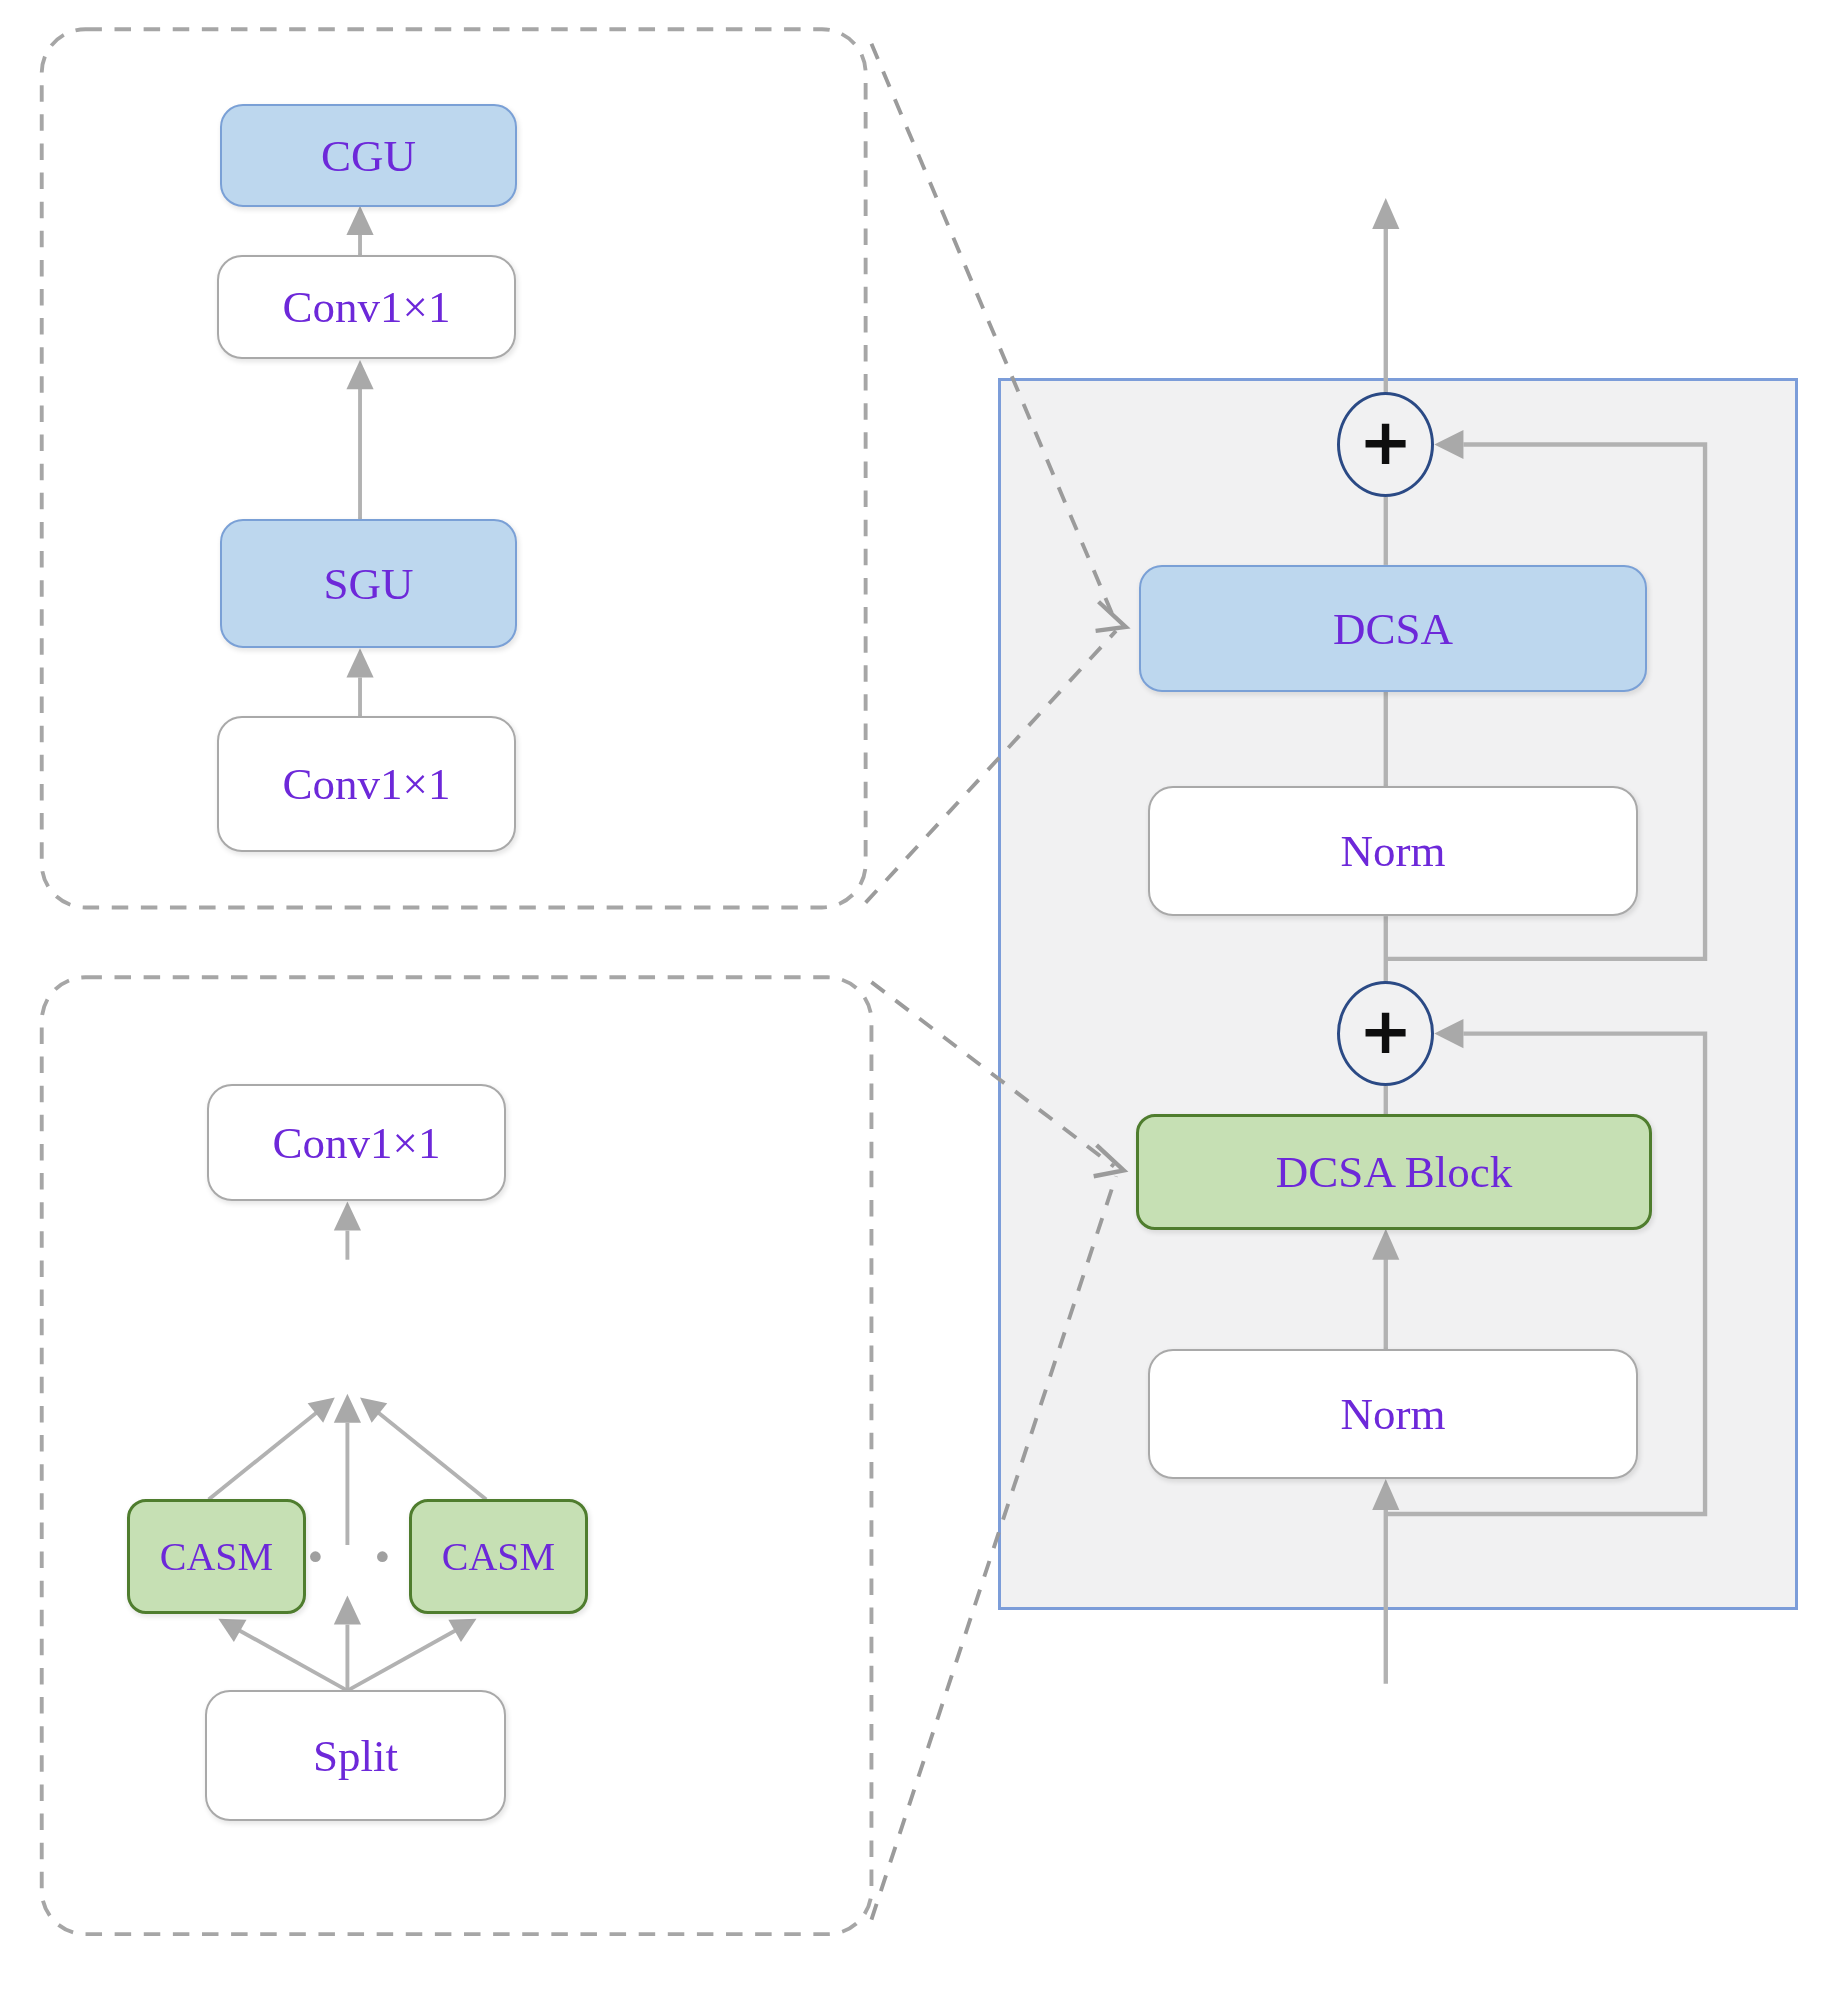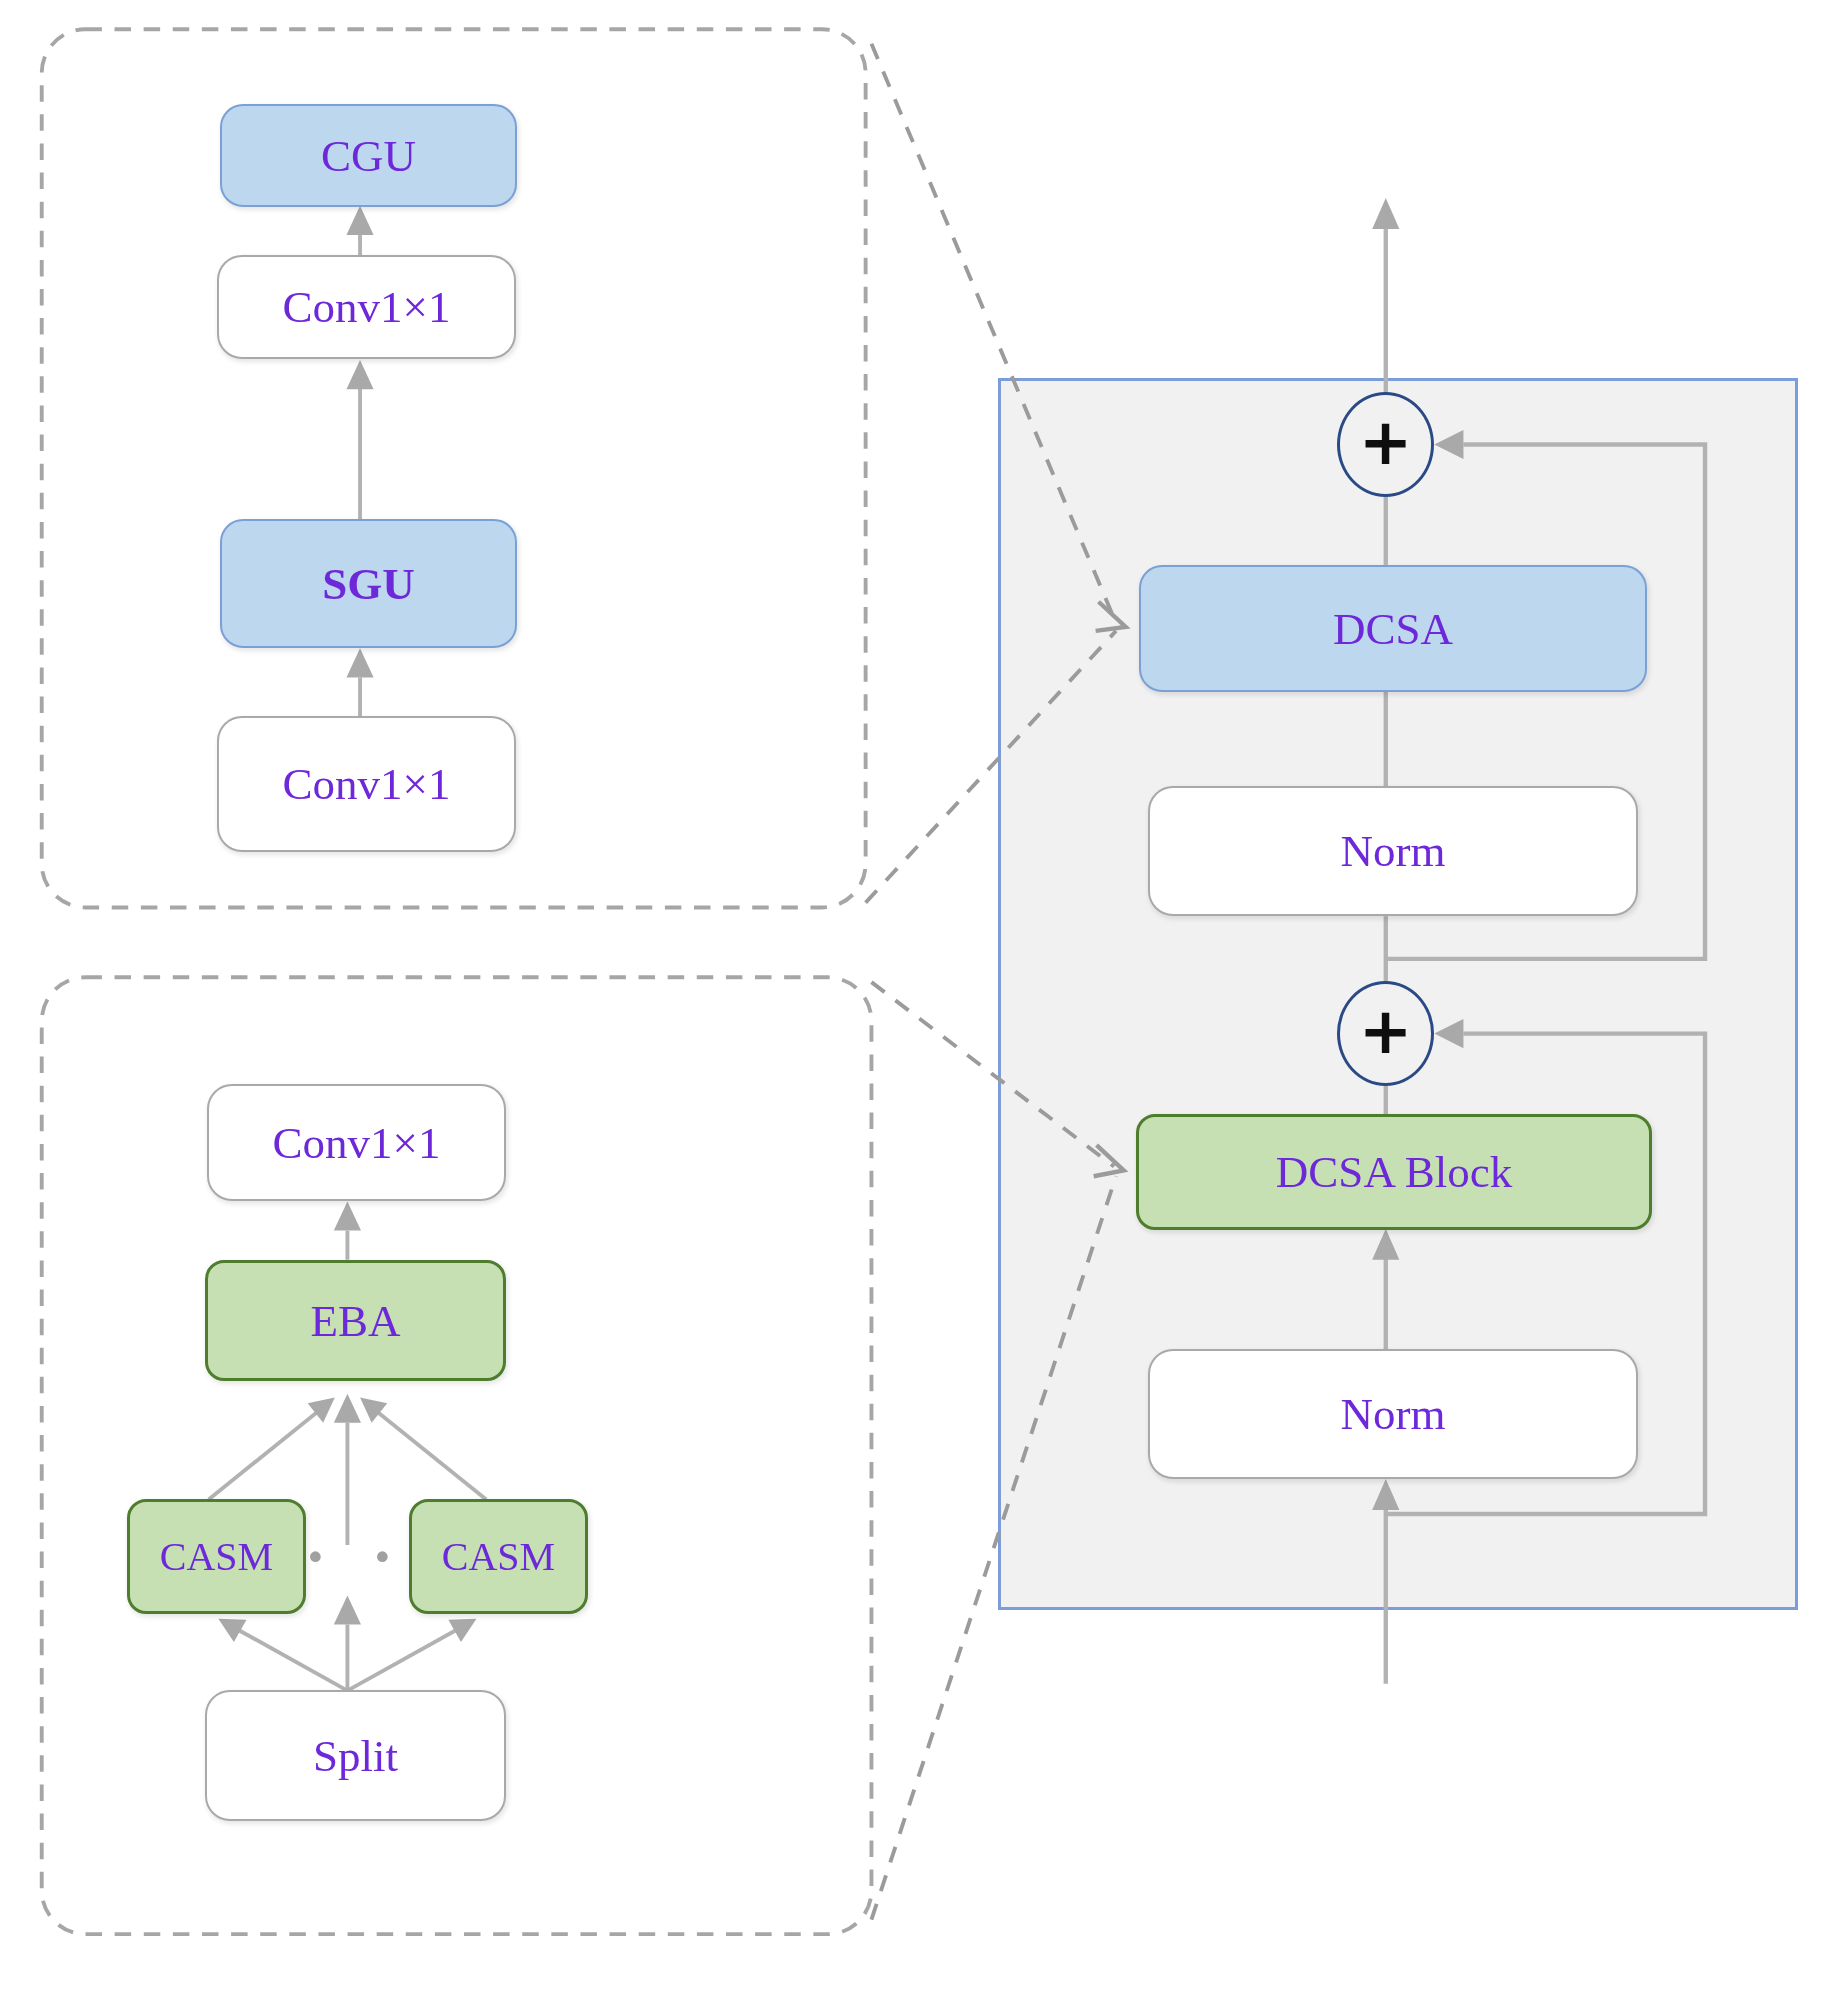--- a/index.html
+++ b/index.html
@@ -126,25 +126,24 @@
         <path d="M1478 458 L1508 443 L1508 473 Z"></path>
         <path d="M1478 1065 L1508 1050 L1508 1080 Z"></path>
         <path d="M1428 1266 L1414 1298 L1442 1298 Z"></path>
         <path d="M1428 1524 L1414 1556 L1442 1556 Z"></path>
       </g>
     </g>
   </svg>
 
   <div class="node blue" style="left:212px;top:104px;width:297px;height:103px;">CGU</div>
   <div class="node" style="left:209px;top:255px;width:299px;height:104px;">Conv1×1</div>
-  <div class="node blue" style="left:212px;top:519px;width:297px;height:129px;font-weight:bold;">SGU</div>
+  <div class="node blue" style="left:212px;top:519px;width:297px;height:129px;">SGU</div>
   <div class="node" style="left:209px;top:716px;width:299px;height:136px;">Conv1×1</div>
 
   <div class="node" style="left:199px;top:1084px;width:299px;height:117px;">Conv1×1</div>
-  <div class="node green" style="left:197px;top:1260px;width:301px;height:121px;">EBA</div>
   <div class="node green small" style="left:119px;top:1499px;width:179px;height:115px;">CASM</div>
   <div class="node green small" style="left:401px;top:1499px;width:179px;height:115px;">CASM</div>
   <div class="node" style="left:197px;top:1690px;width:301px;height:131px;text-align:right;">Split</div>
 
   <div class="node blue" style="left:1131px;top:565px;width:508px;height:127px;">DCSA</div>
   <div class="node" style="left:1140px;top:786px;width:490px;height:130px;">Norm</div>
   <div class="node green" style="left:1128px;top:1114px;width:516px;height:116px;">DCSA Block</div>
   <div class="node" style="left:1140px;top:1349px;width:490px;height:130px;">Norm</div>
 
   <div class="plus-circle" style="left:1337px;top:392px;">+</div>

